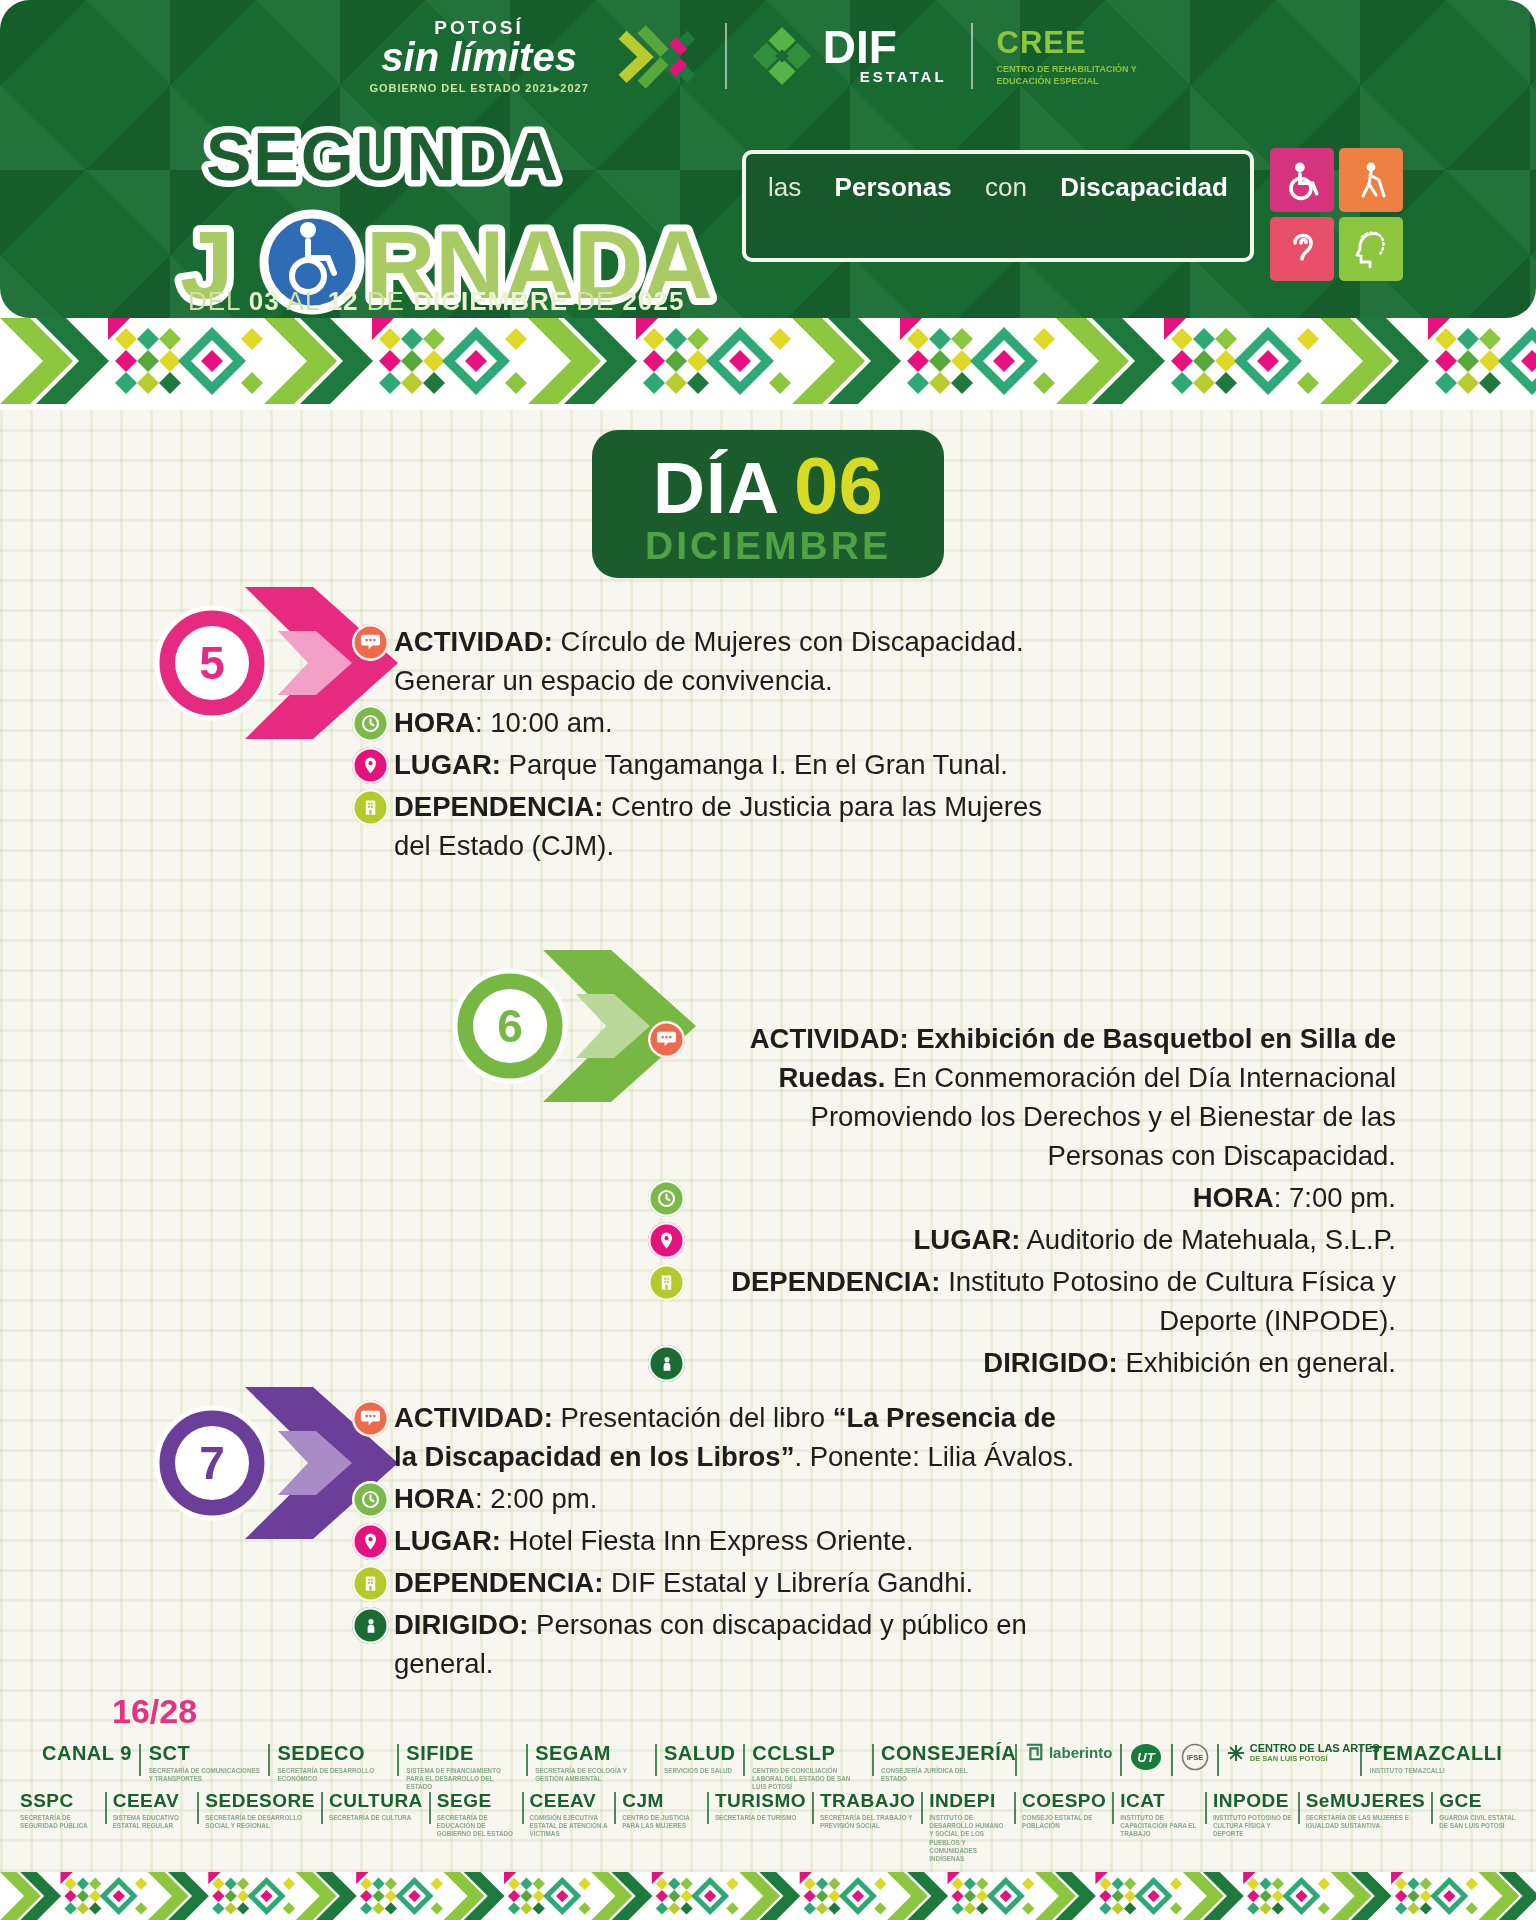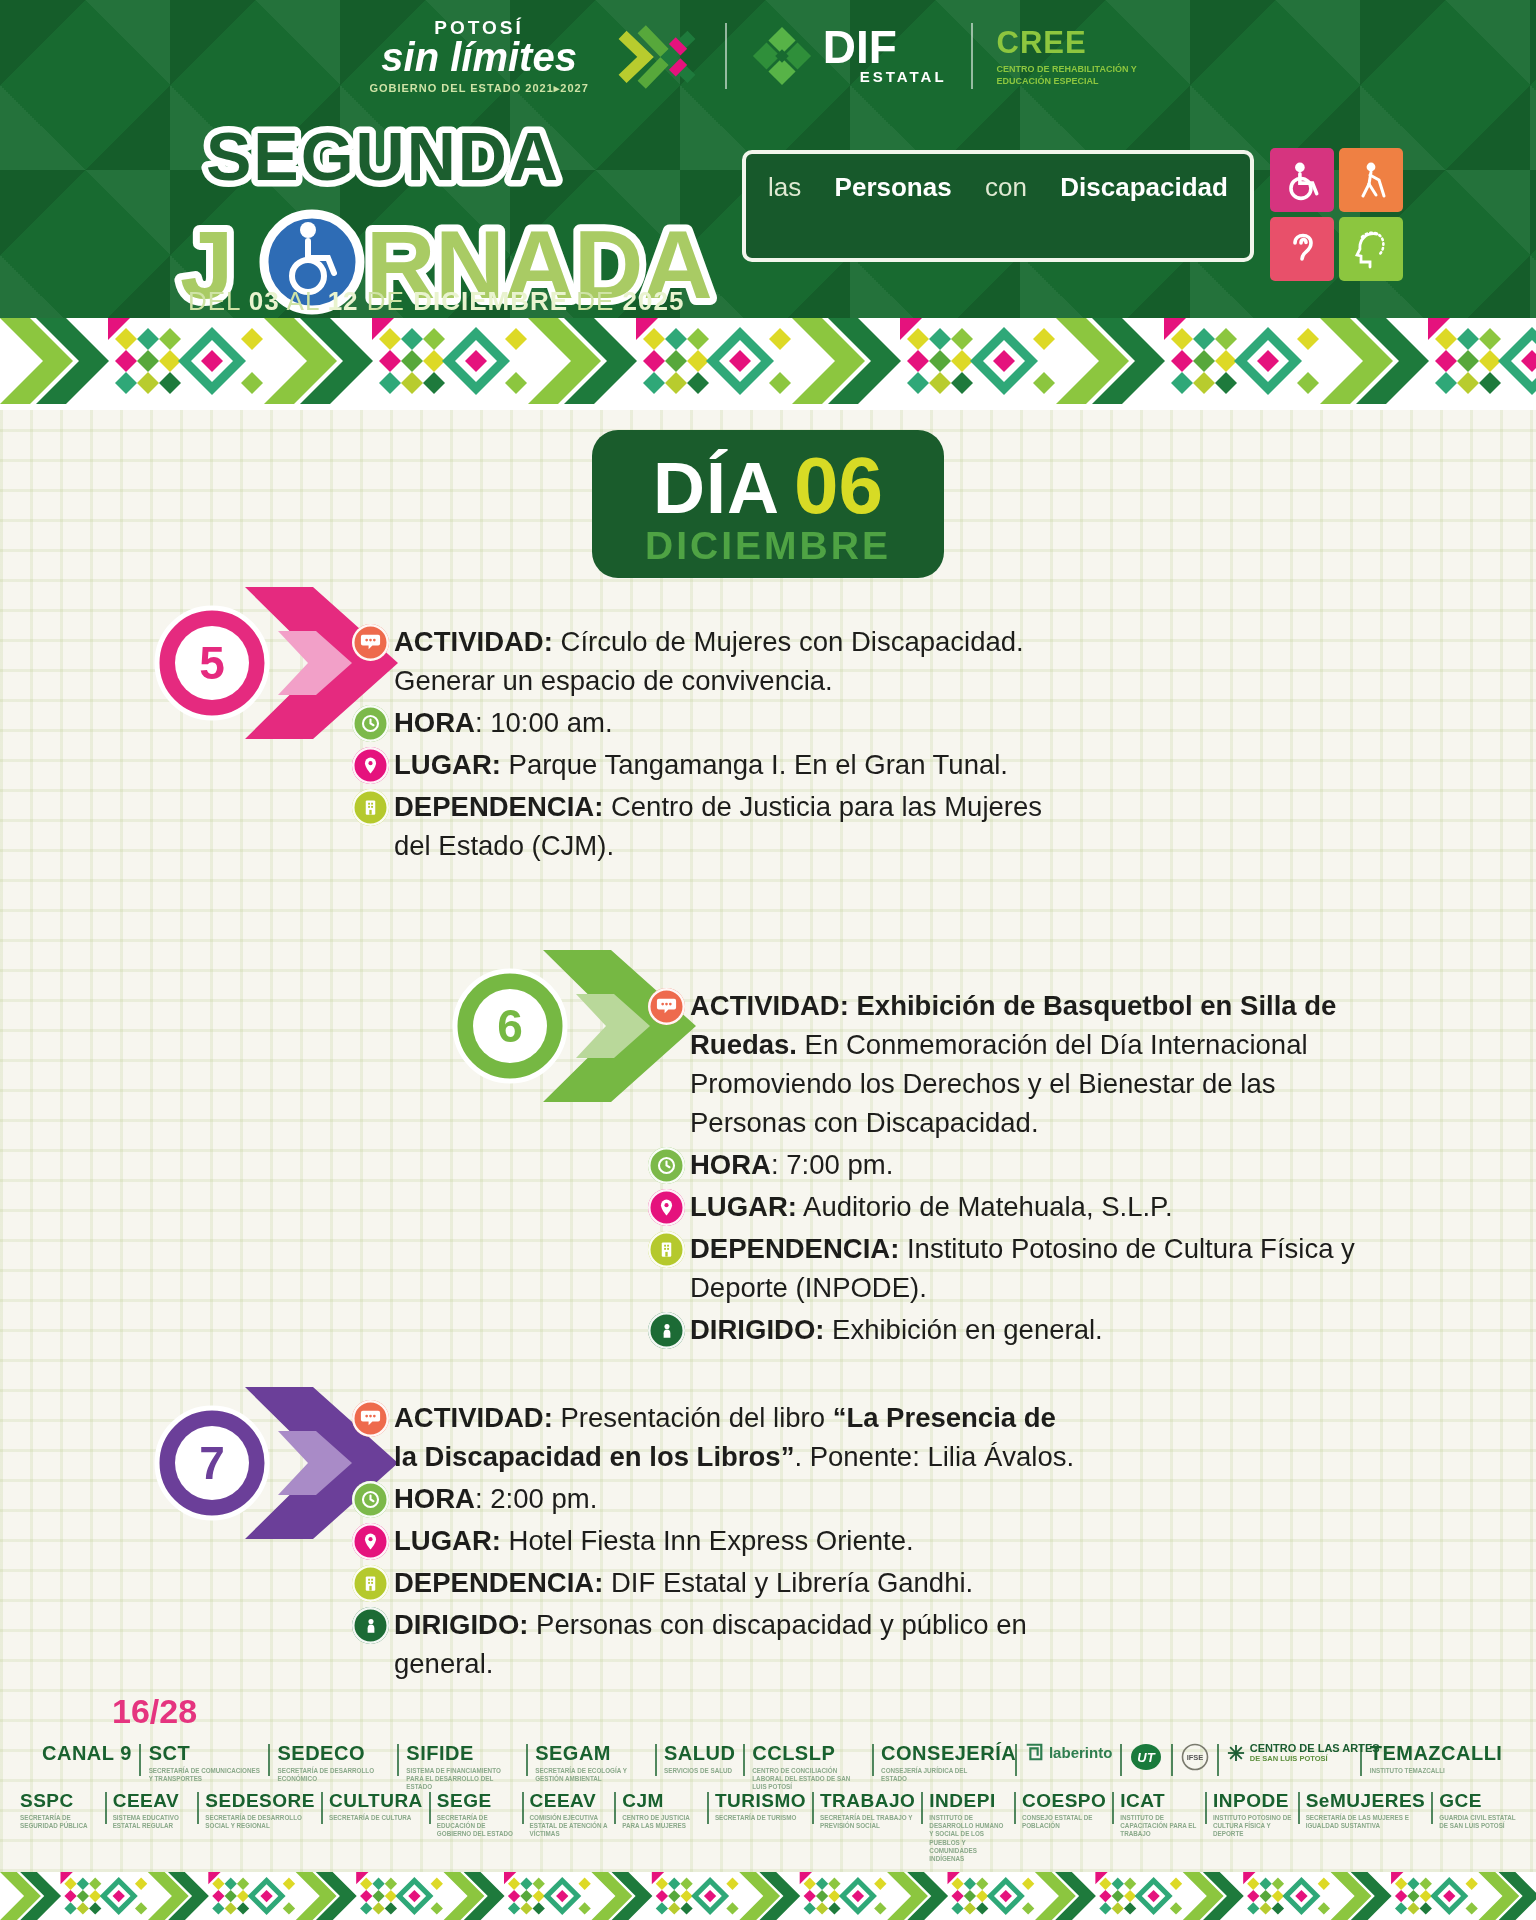--- a/index.html
+++ b/index.html
@@ -5,21 +5,21 @@
   html,body{margin:0;padding:0;background:#ffffff;}
   *{box-sizing:border-box;}
   #page{position:relative;width:1536px;height:1920px;overflow:hidden;background:#fff;
         font-family:"Liberation Sans",sans-serif;}
 
   
   .header{position:absolute;left:0;top:0;width:1536px;height:318px;background-color:#186a30;
     background-image:
       linear-gradient(45deg, rgba(255,255,255,.05) 25%, transparent 25% 75%, rgba(255,255,255,.05) 75%),
       linear-gradient(-45deg, rgba(0,0,0,.12) 25%, transparent 25% 75%, rgba(0,0,0,.12) 75%);
-    background-size:170px 170px;}
+    background-size:170px 170px;border-radius:30px;}
   .brandbar{position:absolute;left:0;right:0;top:12px;display:flex;justify-content:center;align-items:center;gap:24px;}
   .potosi{ text-align:center;color:#fff;}
   .potosi .p1{font-size:19px;font-weight:800;letter-spacing:3px;}
   .potosi .p2{font-size:40px;font-weight:800;font-style:italic;margin-top:-4px;}
   .potosi .p3{font-size:11px;font-weight:600;color:#cfe3a6;letter-spacing:1px;margin-top:2px;}
   .vdiv{width:2px;height:66px;background:rgba(255,255,255,.55);}
   .difblock{display:flex;align-items:center;gap:10px;color:#fff;}
   .difblock .d1{font-size:46px;font-weight:900;line-height:.9;}
   .difblock .d2{font-size:15px;font-weight:700;letter-spacing:3px;margin-left:37px;}
   .creeblock{color:#8dc63f;}
@@ -61,21 +61,21 @@
 
   .abadge{position:absolute;width:250px;height:176px;}
   #b5{left:150px;top:575px;} #b6{left:448px;top:938px;} #b7{left:150px;top:1375px;}
   .abadge text{font-family:"Liberation Sans",sans-serif;font-size:46px;font-weight:900;}
   .pk .c1{fill:#e52a7f;} .pk .c2{fill:#f2a0c8;} .pk text{fill:#e52a7f;}
   .gr .c1{fill:#76b843;} .gr .c2{fill:#b9d89a;} .gr text{fill:#76b843;}
   .pu .c1{fill:#6b3f99;} .pu .c2{fill:#a98bc7;} .pu text{fill:#6b3f99;}
 
   .details{position:absolute;color:#1d1d1b;font-size:27.5px;line-height:39px;}
   #act0{left:352px;top:622px;width:712px;}
-  #act1{left:648px;top:986px;width:748px;}
+  #act1{left:648px;top:1019px;width:748px;text-align:right;}
   #act2{left:352px;top:1398px;width:730px;}
   .arow{display:grid;grid-template-columns:42px 1fr;column-gap:0;margin-bottom:3px;}
   .ricon{width:37px;height:37px;border-radius:50%;display:flex;align-items:center;justify-content:center;
     box-shadow:inset 0 0 0 2.5px rgba(255,255,255,.95);margin-top:2px;}
   .ricon.speech{background:#ee6a4d;} .ricon.clock{background:#7cb94a;} .ricon.pin{background:#e5127d;}
   .ricon.building{background:#b5c92d;} .ricon.person{background:#1c6b35;}
   .rtext .b{font-weight:800;}
 
   .pagenum{position:absolute;left:112px;top:1692px;font-size:34px;font-weight:800;color:#e5347f;}
 

